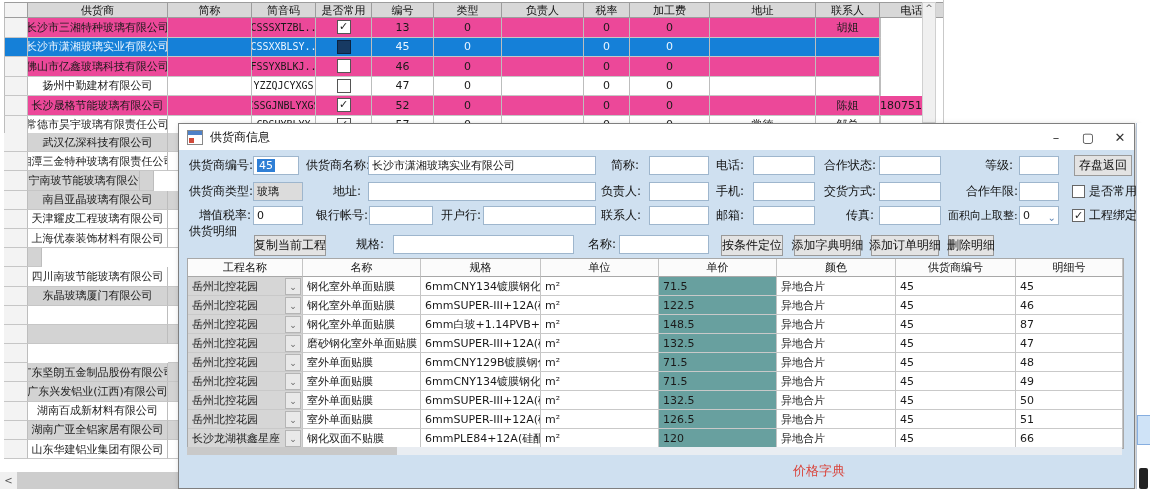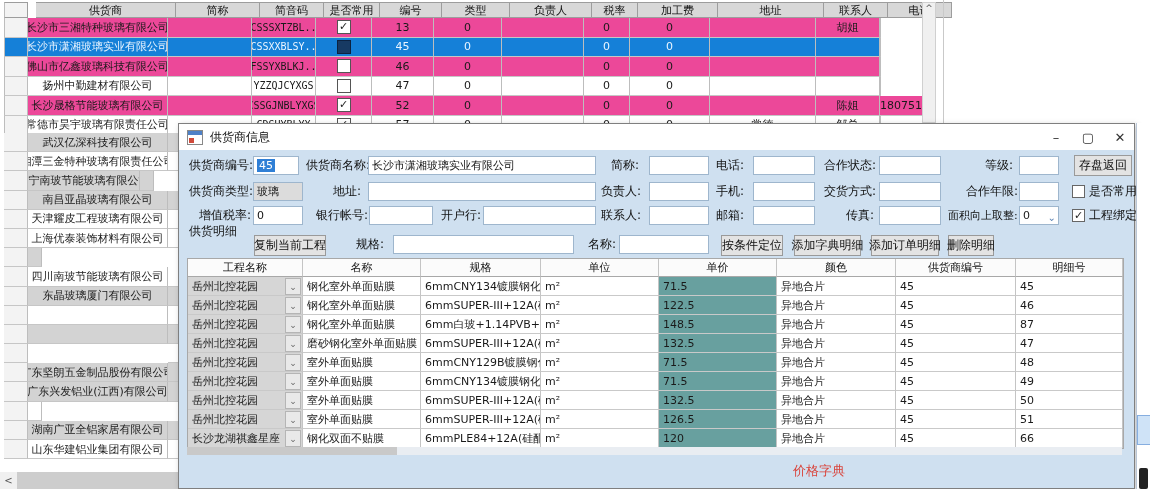--- a/index.html
+++ b/index.html
@@ -82,21 +82,21 @@
   .rstrip .mark{position:absolute;left:2px;top:345px;width:9px;height:21px;background:#222;border-radius:2px;}
 </style>
 </head>
 <body>
 
 <div class="screen">
 
   <div class="mtable" id="main-table">
       <div class="mrow mhead">
         <div class="mcell" style="width: 24px;"></div>
-        <div class="mcell" style="width: 140px; margin-left: 8px;">供货商</div>
+        <div class="mcell" style="width: 140px;">供货商</div>
         <div class="mcell" style="width: 84px;">简称</div>
         <div class="mcell" style="width: 64px;">简音码</div>
         <div class="mcell" style="width: 56px;">是否常用</div>
         <div class="mcell" style="width: 62px;">编号</div>
         <div class="mcell" style="width: 68px;">类型</div>
         <div class="mcell" style="width: 82px;">负责人</div>
         <div class="mcell" style="width: 46px;">税率</div>
         <div class="mcell" style="width: 80px;">加工费</div>
         <div class="mcell" style="width: 106px;">地址</div>
         <div class="mcell" style="width: 64px;">联系人</div>
@@ -270,20 +270,21 @@
         <div class="lcell" style="width: 140px; background: rgb(211, 211, 211); justify-content: center;">广东坚朗五金制品股份有限公司</div>
         <div class="lcell" style="width: 14px; background: rgb(211, 211, 211);"></div>
       </div>
       <div class="lrow" style="height: 19.2px;">
         <div class="lcell" style="width: 24px; background: rgb(243, 243, 243);"></div>
         <div class="lcell" style="width: 140px; background: rgb(211, 211, 211); justify-content: center;">广东兴发铝业(江西)有限公司</div>
         <div class="lcell" style="width: 14px; background: rgb(211, 211, 211);"></div>
       </div>
       <div class="lrow" style="height: 19.2px;">
         <div class="lcell" style="width: 24px; background: rgb(243, 243, 243);"></div>
+        <div class="lcell" style="width: 140px; background: rgb(255, 255, 255); justify-content: center;">湖南百成新材料有限公司</div>
         <div class="lcell" style="width: 14px; background: rgb(255, 255, 255);"></div>
       </div>
       <div class="lrow" style="height: 19.2px;">
         <div class="lcell" style="width: 24px; background: rgb(243, 243, 243);"></div>
         <div class="lcell" style="width: 140px; background: rgb(211, 211, 211); justify-content: center;">湖南广亚全铝家居有限公司</div>
         <div class="lcell" style="width: 14px; background: rgb(211, 211, 211);"></div>
       </div>
       <div class="lrow" style="height: 19.2px;">
         <div class="lcell" style="width: 24px; background: rgb(243, 243, 243);"></div>
         <div class="lcell" style="width: 140px; background: rgb(255, 255, 255); justify-content: center;">山东华建铝业集团有限公司</div>

